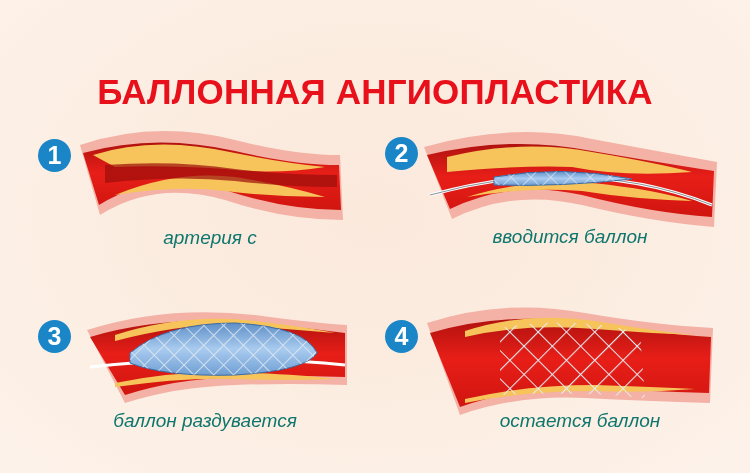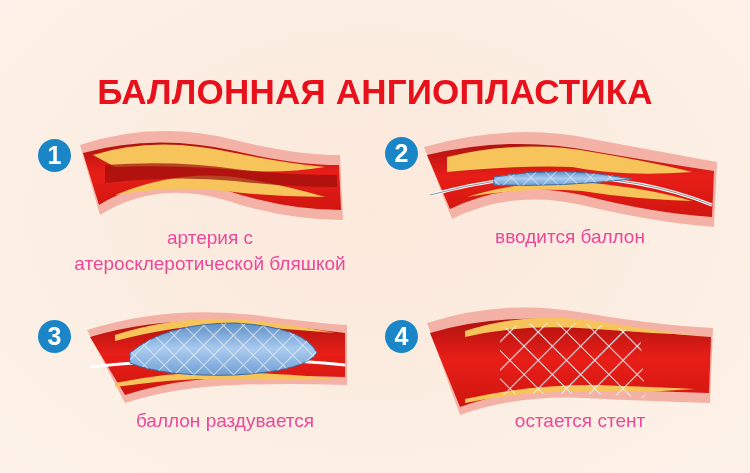--- a/index.html
+++ b/index.html
@@ -18,23 +18,24 @@
   }
   .panel { position: absolute; }
   .badge {
     position: absolute; width: 33px; height: 33px; border-radius: 50%;
     background: #1a86c7; color: #fff; font-weight: bold; font-size: 25px;
     display: flex; align-items: center; justify-content: center;
     font-family: "Liberation Sans", sans-serif;
   }
   .artery { position: absolute; }
   .caption {
-    position: absolute; text-align: center; color: #ec4899;
+    position: absolute; text-align: center; color: #0f766e;
     font-size: 19px; line-height: 26px;
     font-family: "Liberation Sans", sans-serif;
+    font-style: italic;
   }
 </style>
 </head>
 <body>
 
 <div class="title">БАЛЛОННАЯ АНГИОПЛАСТИКА</div>
 
 <svg width="0" height="0" style="position:absolute">
   <defs>
     <linearGradient id="bloodGrad" x1="0" y1="0" x2="0" y2="1">
@@ -61,21 +62,20 @@
   <div class="badge" style="left:38px;top:139px;">1</div>
   <svg class="artery" style="left:75px;top:125px;" width="270" height="105" viewBox="0 0 270 105">
     <path d="M5 20 Q80 -5 160 15 Q220 30 265 30 L268 95 Q210 95 150 75 Q80 55 25 90 Z" fill="#f4b1a6"></path>
     <path d="M8 28 Q80 8 160 26 Q220 40 264 40 L266 85 Q210 85 150 65 Q80 45 24 80 Z" fill="url(#bloodGrad)"></path>
     <path d="M18 30 Q80 10 160 28 Q210 38 250 42 Q200 50 150 44 Q90 40 40 42 Z" fill="#f6c45a"></path>
     <path d="M40 70 Q100 45 160 52 Q210 60 250 72 Q200 72 150 66 Q100 60 40 70 Z" fill="#f6c45a"></path>
     <path d="M30 40 Q100 35 160 44 Q210 50 262 50 L262 62 Q210 62 160 56 Q100 50 30 58 Z" fill="#9b0e0c" opacity="0.7"></path>
   </svg>
   <div class="caption" style="left:60px;top:225px;width:300px;">
     <div>артерия с</div>
-    <div>атеросклеротической бляшкой</div>
   </div>
 </div>
 
 <div class="panel">
   <div class="badge" style="left:385px;top:137px;">2</div>
   <svg class="artery" style="left:422px;top:127px;" width="300" height="105" viewBox="0 0 300 105">
     <path d="M2 20 Q90 -5 170 12 Q240 25 295 35 L292 100 Q230 95 160 78 Q90 62 30 92 Z" fill="#f4b1a6"></path>
     <path d="M5 28 Q90 8 170 24 Q240 36 292 44 L290 90 Q230 86 160 68 Q90 52 28 82 Z" fill="url(#bloodGrad)"></path>
     <path d="M25 30 Q100 12 170 25 Q230 35 270 45 Q200 50 150 40 Q100 38 25 45 Z" fill="#f6c45a"></path>
     <path d="M45 70 Q100 52 170 56 Q230 62 270 74 Q210 72 160 64 Q100 60 45 70 Z" fill="#f6c45a"></path>
@@ -93,30 +93,30 @@
   <div class="badge" style="left:38px;top:320px;">3</div>
   <svg class="artery" style="left:85px;top:305px;" width="265" height="100" viewBox="0 0 265 100">
     <path d="M2 25 Q80 0 170 10 Q230 18 262 20 L262 80 Q200 78 150 80 Q90 82 40 98 Z" fill="#f4b1a6"></path>
     <path d="M5 32 Q80 10 170 18 Q230 24 260 28 L260 72 Q200 70 150 72 Q90 74 40 90 Z" fill="url(#bloodGrad)"></path>
     <path d="M30 30 Q100 8 170 16 Q220 22 250 28 Q200 24 150 20 Q100 18 30 36 Z" fill="#f6c45a"></path>
     <path d="M30 78 Q100 64 170 68 Q220 70 250 74 Q200 76 150 74 Q100 72 30 82 Z" fill="#f6c45a"></path>
     <path d="M5 62 Q60 56 120 54 Q200 54 260 60" stroke="#fff" stroke-width="3" fill="none"></path>
     <path d="M45 48 Q80 18 150 18 Q220 22 232 48 Q220 66 150 70 Q80 72 45 58 Z" fill="url(#balloonGrad)" stroke="#3c6aa1" stroke-width="1"></path>
     <path d="M45 48 Q80 18 150 18 Q220 22 232 48 Q220 66 150 70 Q80 72 45 58 Z" fill="url(#mesh)" opacity="0.75"></path>
   </svg>
-  <div class="caption" style="left:95px;top:408px;width:260px;">
+  <div class="caption" style="left:75px;top:408px;width:260px;">
     <div>баллон раздувается</div>
   </div>
 </div>
 
 <div class="panel">
   <div class="badge" style="left:385px;top:320px;">4</div>
   <svg class="artery" style="left:425px;top:303px;" width="290" height="115" viewBox="0 0 290 115">
     <path d="M2 20 Q80 -5 160 10 Q230 22 288 25 L285 100 Q220 98 160 95 Q90 92 35 112 Z" fill="#f4b1a6"></path>
     <path d="M5 30 Q80 8 160 20 Q230 30 286 34 L284 90 Q220 88 160 85 Q90 84 35 104 Z" fill="url(#bloodGrad)"></path>
     <path d="M40 28 Q100 8 170 18 Q230 28 270 32 Q220 30 170 26 Q100 20 40 34 Z" fill="#f6c45a"></path>
     <path d="M40 96 Q100 82 170 82 Q230 84 270 86 Q220 90 170 88 Q100 88 40 100 Z" fill="#f6c45a"></path>
     <path d="M75 25 Q150 12 215 30 L220 95 Q150 88 75 92 Z" fill="url(#meshBig)"></path>
   </svg>
   <div class="caption" style="left:470px;top:408px;width:220px;">
-    <div>остается стент</div>
+    <div>остается баллон</div>
   </div>
 </div>
 
 </body></html>

